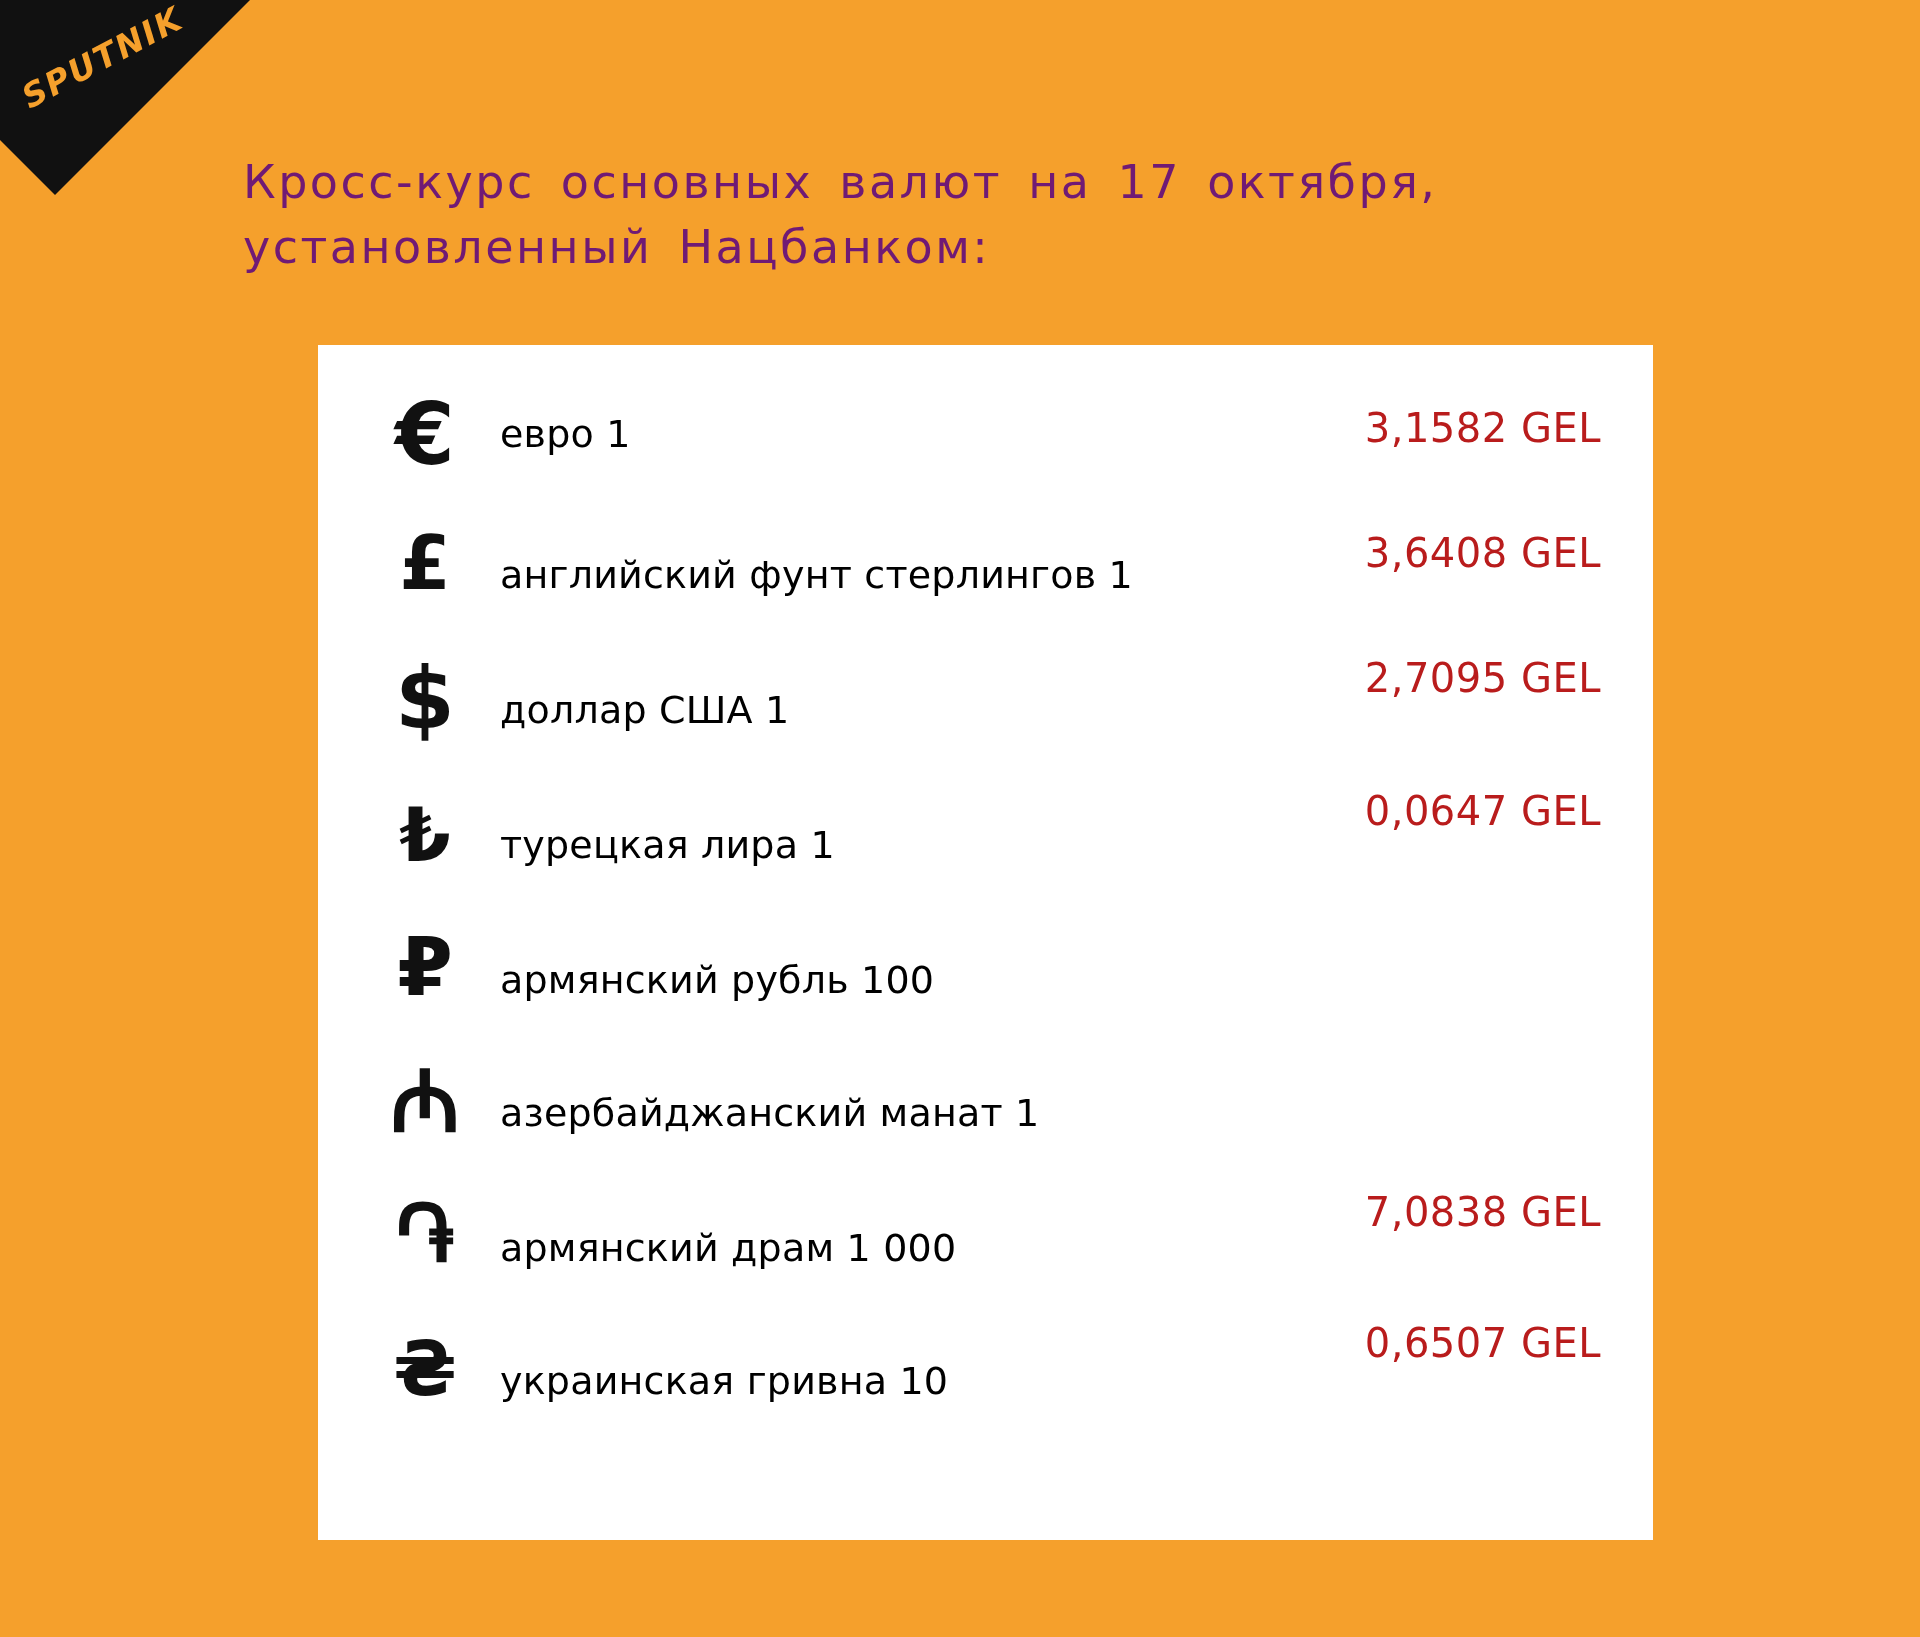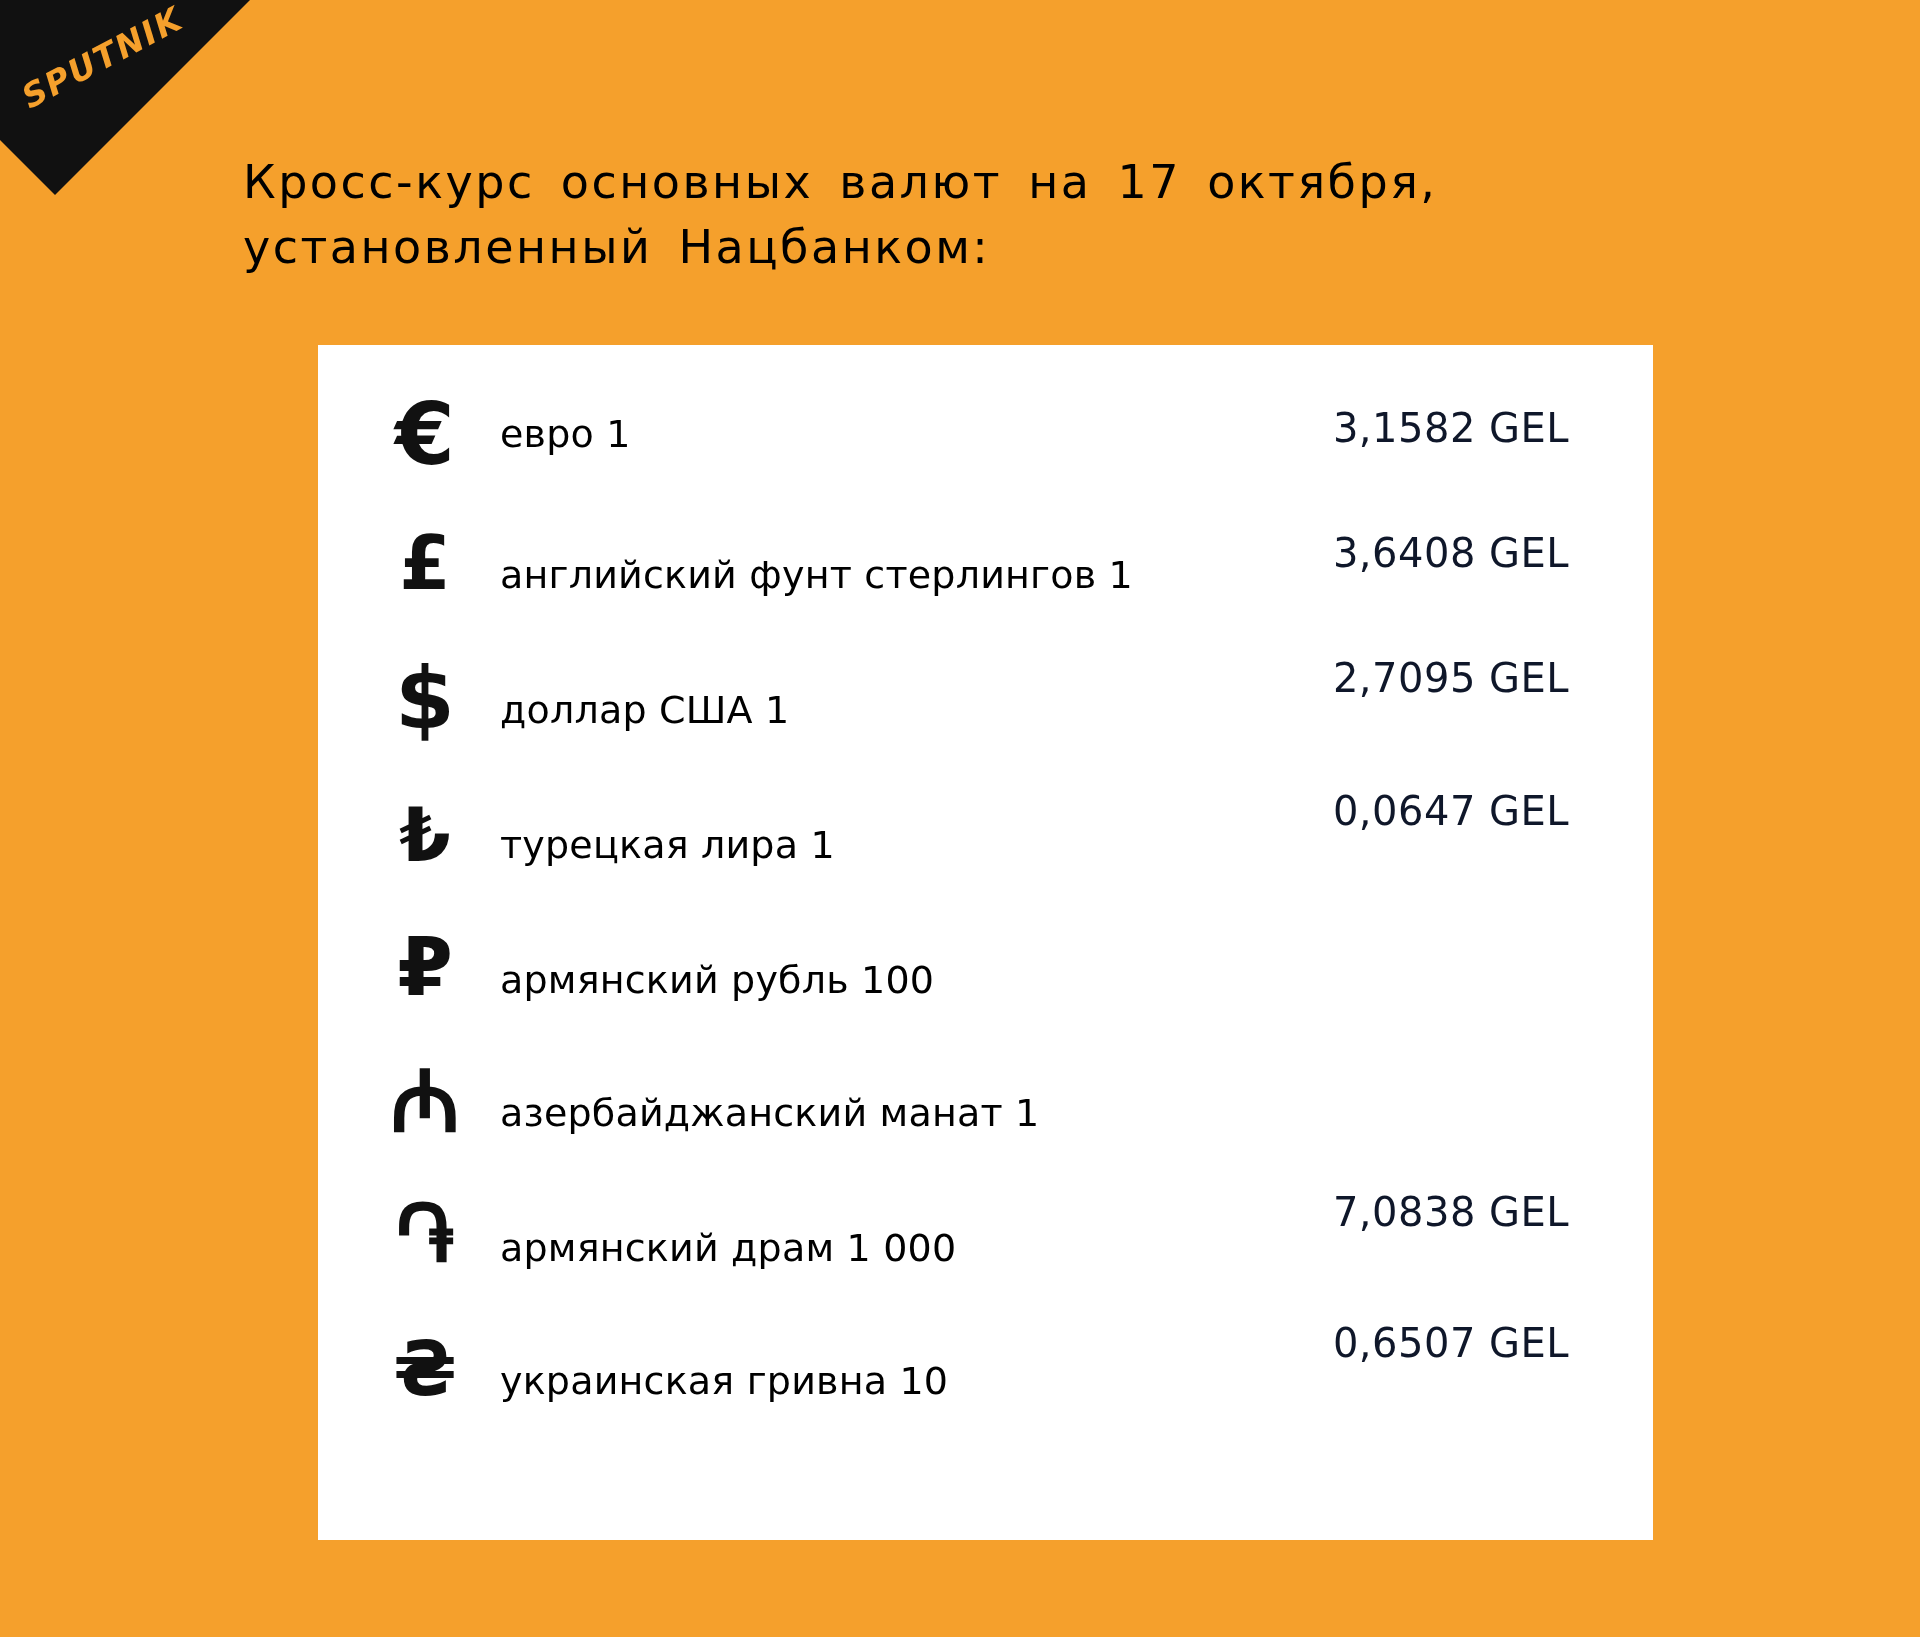--- a/index.html
+++ b/index.html
@@ -39,21 +39,21 @@
     letter-spacing: 2px;
     font-style: italic;
   }
 
   
   .heading {
     position: absolute;
     top: 150px;
     left: 243px;
     width: 1400px;
-    color: #000000;
+    color: #701a75;
     font-family: "DejaVu Sans", sans-serif;
     font-size: 46px;
     line-height: 1.42;
     letter-spacing: 2.5px;
     word-spacing: 9px;
   }
 
   
   .card {
     position: absolute;
@@ -98,24 +98,24 @@
     flex: 1 1 auto;
     font-family: "DejaVu Sans", sans-serif;
     font-size: 38px;
     color: #000000;
     letter-spacing: 0.2px;
     padding-left: 10px;
   }
 
   .value {
     flex: 0 0 300px;
-    text-align: center;
+    text-align: right;
     font-family: "DejaVu Sans", sans-serif;
     font-size: 40px;
-    color: #0f172a;
+    color: #b91c1c;
     letter-spacing: 0.5px;
     white-space: nowrap;
   }
   .value .cur { font-size: 40px; }
 
   
   .row:nth-child(1) .value { position: relative; top: -6px; }
   .row:nth-child(2) .value { position: relative; top: -14px; }
   .row:nth-child(3) .value { position: relative; top: -22px; }
   .row:nth-child(4) .value { position: relative; top: -22px; }

